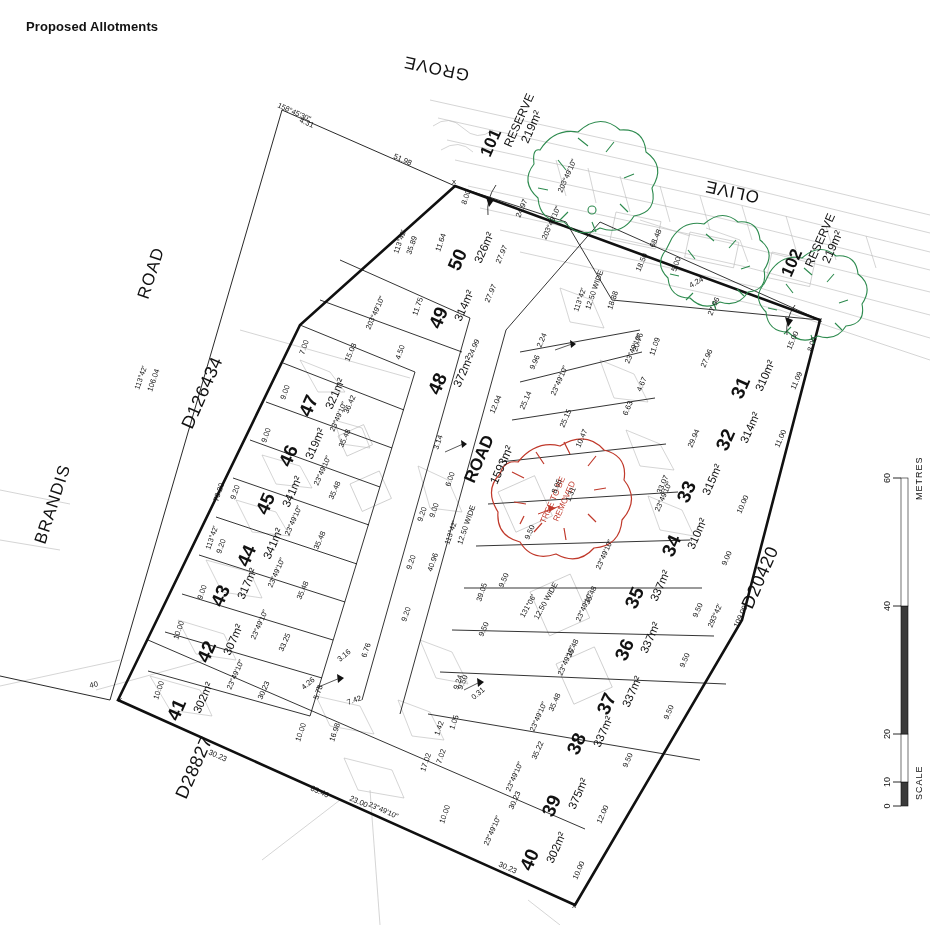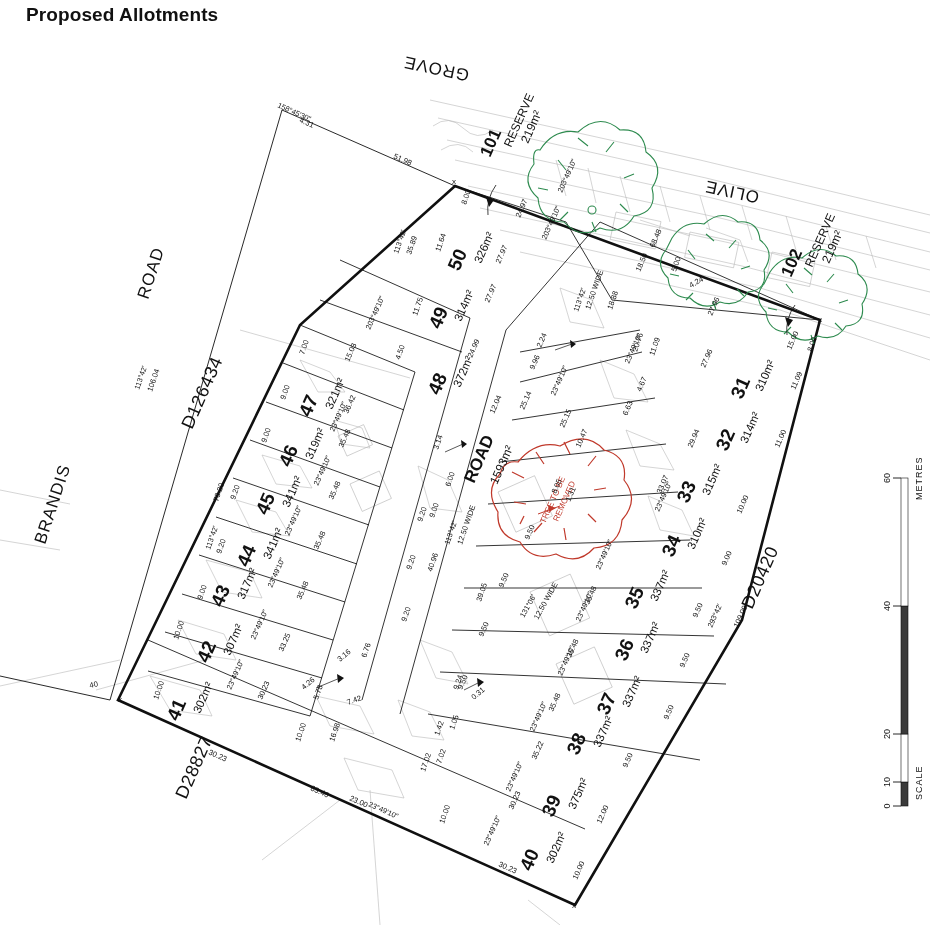--- a/index.html
+++ b/index.html
@@ -3,22 +3,22 @@
 <meta charset="utf-8">
 <title>Proposed Allotments</title>
 <style>
   html,body{margin:0;padding:0;background:#ffffff;}
   body{
     width:940px;height:925px;position:relative;overflow:hidden;
     font-family:"Liberation Sans","DejaVu Sans",sans-serif;
     color:#111;
   }
   #page-title{
-    position:absolute;left:26px;top:4px;
-    font-size:19px;font-weight:bold;letter-spacing:.1px;color:#111;
+    position:absolute;left:26px;top:19px;
+    font-size:13px;font-weight:bold;letter-spacing:.1px;color:#111;
   }
   #plan{position:absolute;left:0;top:0;width:940px;height:925px;}
   .svgtxt{font-family:"Liberation Sans","DejaVu Sans",sans-serif;fill:#111;}
   .lotnum{font-size:19px;font-weight:bold;}
   .lotarea{font-size:11.5px;}
   .dim{font-size:7.6px;}
   .brg{font-size:7.4px;}
   .street{font-size:17px;letter-spacing:1px;}
   .deposit{font-size:18px;letter-spacing:.5px;}
   .reserve{font-size:12px;}

